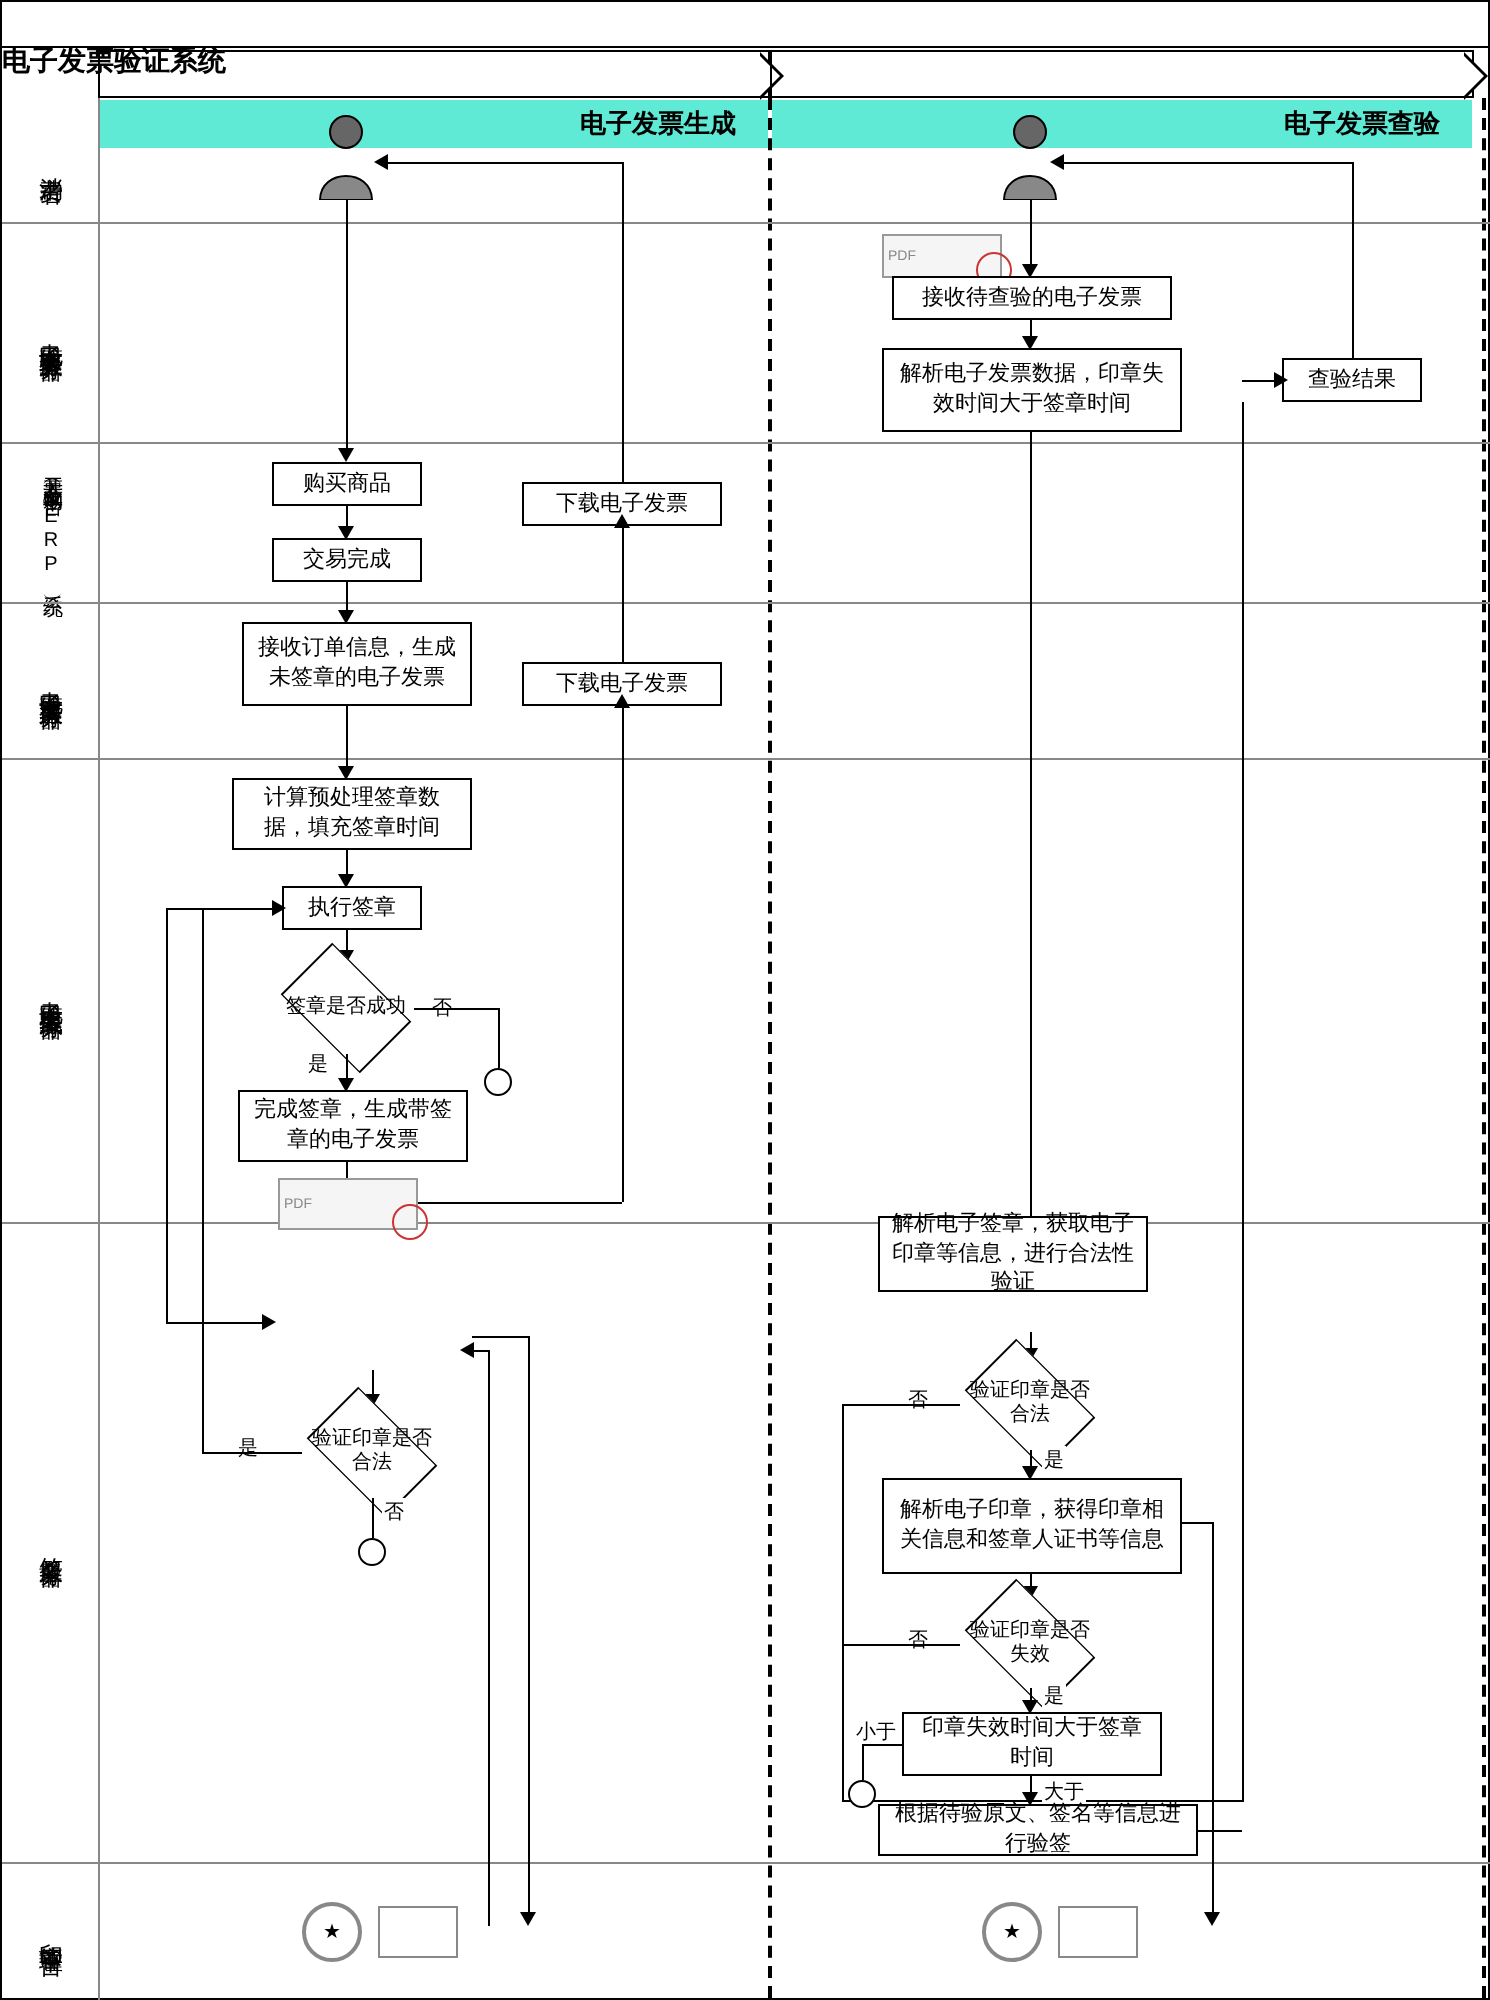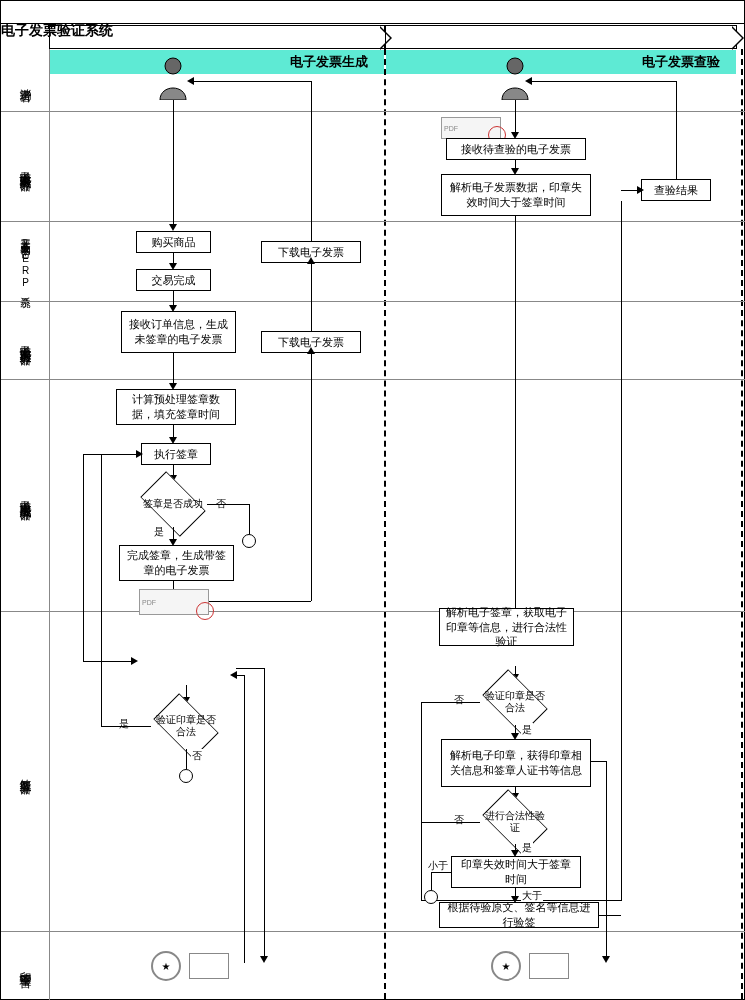--- a/index.html
+++ b/index.html
@@ -242,21 +242,21 @@
 
   <div class="conn v" style="left:514px; top:724px; height:10px;"></div>
   <div class="ah-d" style="left:510px; top:732px;"></div>
 
   <div class="box" style="left:440px; top:738px; width:150px; height:48px;">解析电子印章，获得印章相关信息和签章人证书等信息</div>
   <div class="conn v" style="left:514px; top:786px; height:8px;"></div>
   <div class="ah-d" style="left:510px; top:792px;"></div>
 
   <div class="diamond" style="left:479px; top:796px;">
     <div class="shape"></div>
-      <div class="txt">进行合法性验证</div>
+      <div class="txt">验证印章是否失效</div>
   </div>
   <div class="lbl" style="left:452px; top:812px;">否</div>
   <div class="lbl" style="left:520px; top:840px;">是</div>
   <div class="conn h" style="left:420px; top:821px; width:59px;"></div>
 
   <div class="conn v" style="left:514px; top:843px; height:8px;"></div>
   <div class="ah-d" style="left:510px; top:849px;"></div>
   <div class="box" style="left:450px; top:855px; width:130px; height:32px;">印章失效时间大于签章时间</div>
   <div class="lbl" style="left:426px; top:858px;">小于</div>
   <div class="lbl" style="left:520px; top:888px;">大于</div>

